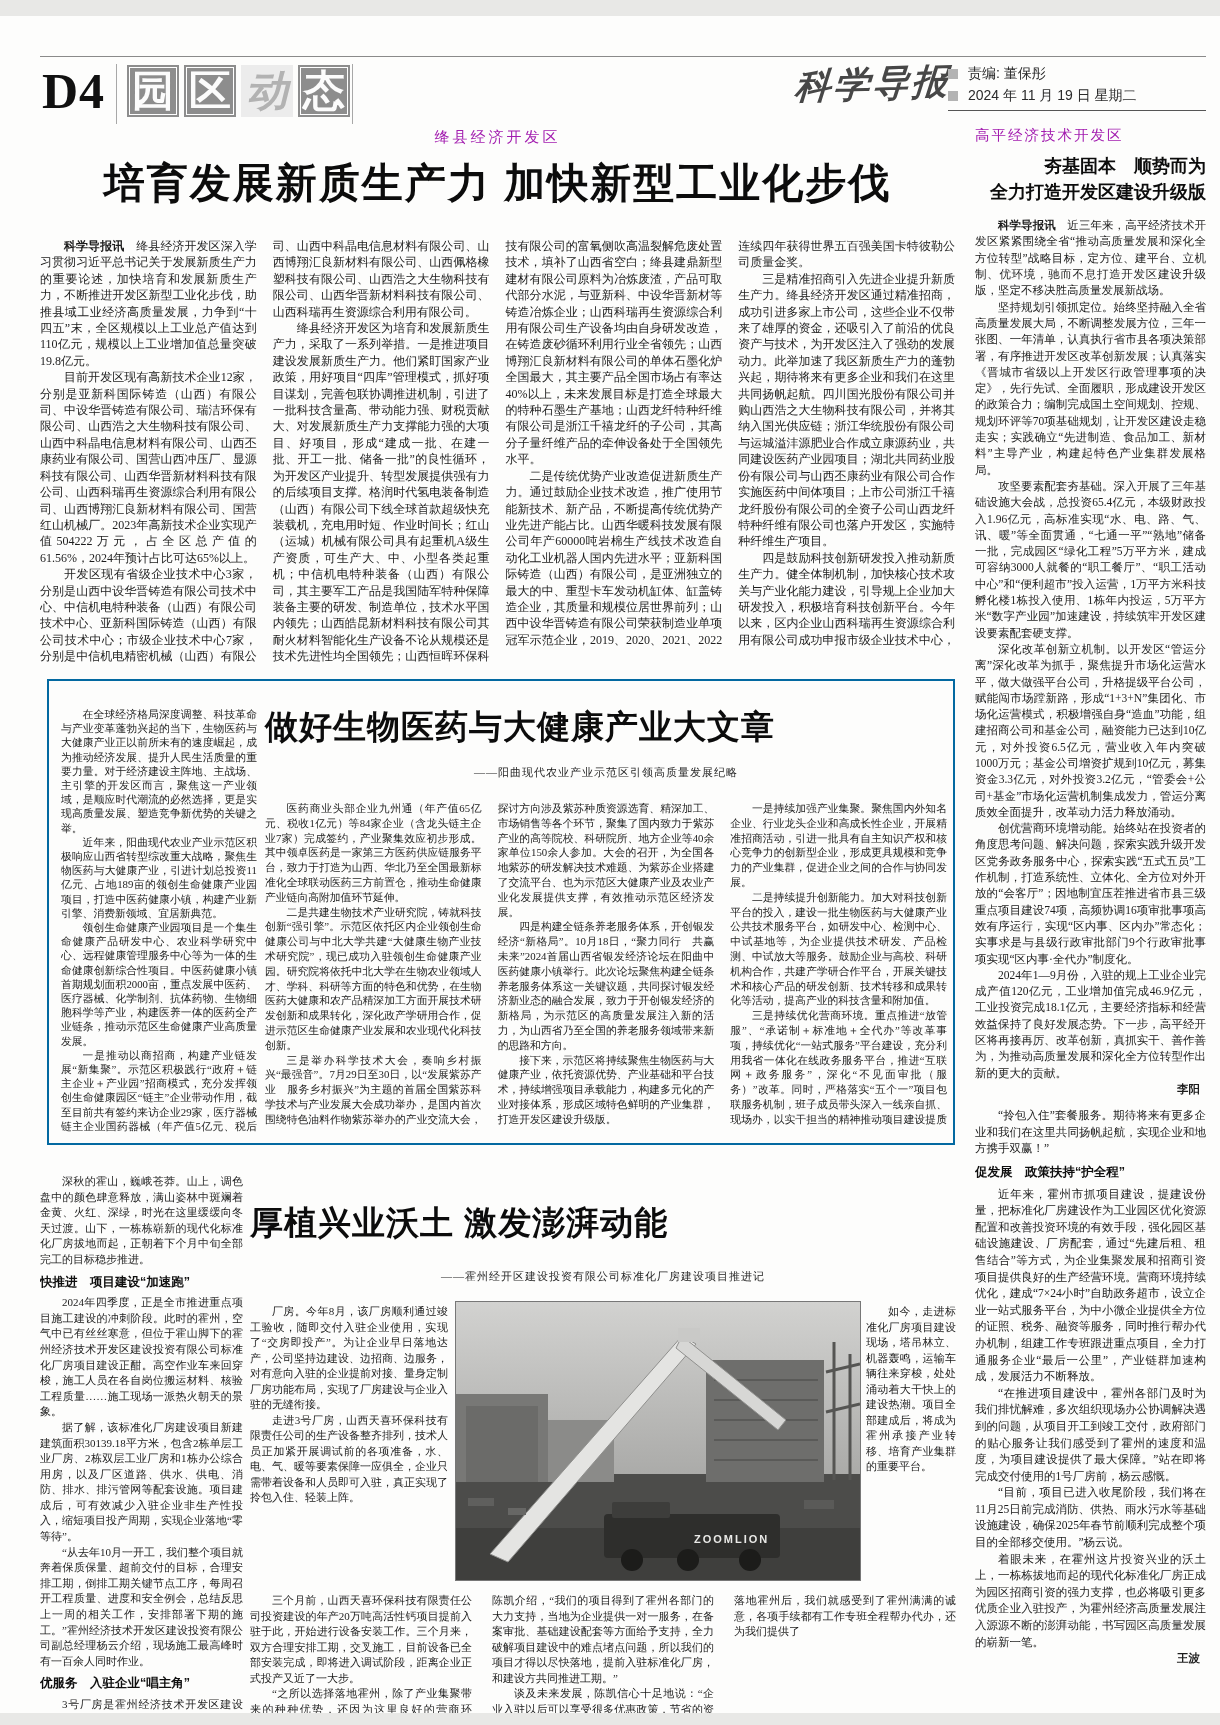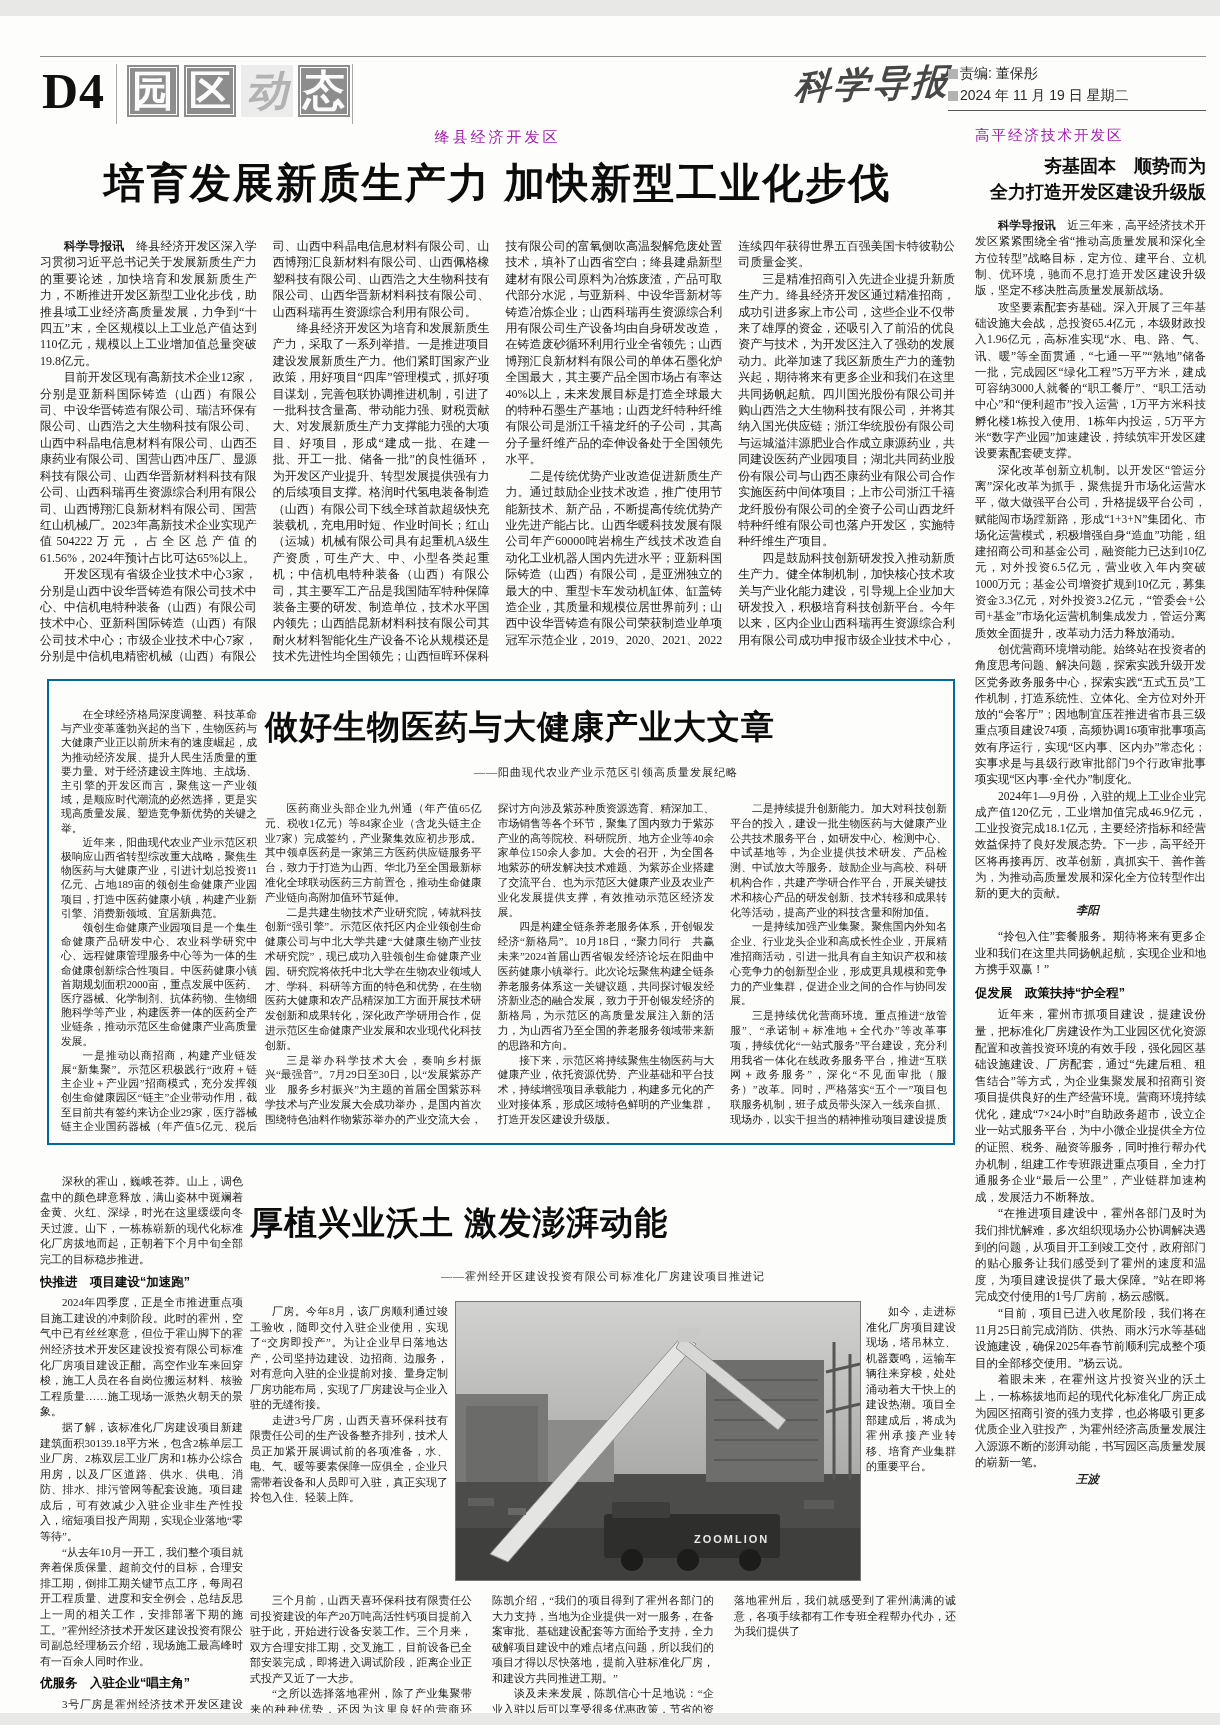--- a/index.html
+++ b/index.html
@@ -16,26 +16,26 @@
   .v1 { left:116px; top:48px; height:60px; }
   .v2 { left:352px; top:48px; height:60px; }
   .logo { position:absolute; left:127px; top:49px; display:flex; gap:5px; }
   .lb { width:52px; height:52px; background:#8d8d8d; color:#fcfcfc; font-family:"Liberation Sans",sans-serif;
         font-weight:bold; font-size:42px; line-height:52px; text-align:center; box-shadow:inset 0 0 0 2px #8d8d8d, inset 0 0 0 3px #fff; }
   .lb-script { background:#ececec; color:#b2b2b2; font-family:"DejaVu Serif",serif; font-style:italic; box-shadow:none; }
   .masthead { position:absolute; left:790px; top:44px; width:165px; text-align:center;
        font-family:"DejaVu Serif",serif; font-style:italic; font-weight:bold; font-size:36px;
        letter-spacing:3px; color:#474747; transform:rotate(-2deg) skewX(-6deg); }
   .pubinfo { position:absolute; left:948px; top:47px; width:258px; font-family:"Liberation Sans",sans-serif; font-size:14px; color:#2a2a2a; }
-  .publine { display:flex; align-items:center; gap:2px; height:22px; }
+  .publine { display:flex; align-items:center; gap:10px; height:22px; }
   .sq { width:10px; height:10px; background:#b3b3b3; flex:0 0 auto; }
   .pubrule { margin-top:3px; border-top:1.5px solid #555; }
   
   p { text-indent:2em; text-align:justify; }
-  .byline { text-align:center; font-weight:bold; text-indent:0; padding-right:6px;font-style:italic; }
+  .byline { text-align:right; font-weight:bold; text-indent:0; padding-right:6px; }
   .kicker { text-align:center; font-size:15px; letter-spacing:3px; color:#a21caf; font-family:"Liberation Sans",sans-serif; }
   .headline-xl { font-family:"Liberation Sans",sans-serif; font-weight:900; font-size:41px; letter-spacing:2px; text-align:center; color:#0c0c0c; white-space:nowrap; }
   .headline-md { font-family:"Liberation Sans",sans-serif; font-weight:900; font-size:33px; letter-spacing:1px; text-align:left; color:#0c0c0c; }
   .subtitle { text-align:center; font-size:11px; color:#1f1f1f; letter-spacing:1px; }
   .subhead { font-weight:bold; text-indent:0; text-align:left; margin:7px 0 5px; font-size:12.5px; color:#0f0f0f; font-family:"Liberation Sans",sans-serif; }
   
   .jx-kicker { position:absolute; left:40px; top:112px; width:915px; }
   .jx-head   { position:absolute; left:40px; top:140px; width:915px; }
   .jx-body   { position:absolute; left:40px; top:222px; width:915px; height:428px;
                column-count:4; column-gap:16px; column-fill:auto; overflow:hidden;
@@ -114,20 +114,21 @@
   <div class="rail">
     <section>
       <div class="kicker gp-kicker">高平经济技术开发区</div>
       <div class="gp-head">
         <div>夯基固本　顺势而为</div>
         <div>全力打造开发区建设升级版</div>
       </div>
       <div class="rail-flow">
         <p class="lede"><b>科学导报讯</b><span>　近三年来，高平经济技术开发区紧紧围绕全省“推动高质量发展和深化全方位转型”战略目标，定方位、建平台、立机制、优环境，驰而不息打造开发区建设升级版，坚定不移决胜高质量发展新战场。</span></p>
         <div>
+            <p>坚持规划引领抓定位。始终坚持融入全省高质量发展大局，不断调整发展方位，三年一张图、一年清单，认真执行省市县各项决策部署，有序推进开发区改革创新发展；认真落实《晋城市省级以上开发区行政管理事项的决定》，先行先试、全面履职，形成建设开发区的政策合力；编制完成国土空间规划、控规、规划环评等70项基础规划，让开发区建设走稳走实；实践确立“先进制造、食品加工、新材料”主导产业，构建起特色产业集群发展格局。</p>
             <p>攻坚要素配套夯基础。深入开展了三年基础设施大会战，总投资65.4亿元，本级财政投入1.96亿元，高标准实现“水、电、路、气、讯、暖”等全面贯通，“七通一平”“熟地”储备一批，完成园区“绿化工程”5万平方米，建成可容纳3000人就餐的“职工餐厅”、“职工活动中心”和“便利超市”投入运营，1万平方米科技孵化楼1栋投入使用、1栋年内投运，5万平方米“数字产业园”加速建设，持续筑牢开发区建设要素配套硬支撑。</p>
             <p>深化改革创新立机制。以开发区“管运分离”深化改革为抓手，聚焦提升市场化运营水平，做大做强平台公司，升格提级平台公司，赋能闯市场蹚新路，形成“1+3+N”集团化、市场化运营模式，积极增强自身“造血”功能，组建招商公司和基金公司，融资能力已达到10亿元，对外投资6.5亿元，营业收入年内突破1000万元；基金公司增资扩规到10亿元，募集资金3.3亿元，对外投资3.2亿元，“管委会+公司+基金”市场化运营机制集成发力，管运分离质效全面提升，改革动力活力释放涌动。</p>
             <p>创优营商环境增动能。始终站在投资者的角度思考问题、解决问题，探索实践升级开发区党务政务服务中心，探索实践“五式五员”工作机制，打造系统性、立体化、全方位对外开放的“会客厅”；因地制宜压茬推进省市县三级重点项目建设74项，高频协调16项审批事项高效有序运行，实现“区内事、区内办”常态化；实事求是与县级行政审批部门9个行政审批事项实现“区内事·全代办”制度化。</p>
             <p>2024年1—9月份，入驻的规上工业企业完成产值120亿元，工业增加值完成46.9亿元，工业投资完成18.1亿元，主要经济指标和经营效益保持了良好发展态势。下一步，高平经开区将再接再厉、改革创新，真抓实干、善作善为，为推动高质量发展和深化全方位转型作出新的更大的贡献。</p>
           </div>
         <p class="byline">李阳</p>
       </div>
     </section>
     <section class="rail-flow2">
       <p>“拎包入住”套餐服务。期待将来有更多企业和我们在这里共同扬帆起航，实现企业和地方携手双赢！”</p>
@@ -151,22 +152,22 @@
       </div>
     <h2 class="headline-md y-head">做好生物医药与大健康产业大文章</h2>
     <div class="subtitle y-sub">——阳曲现代农业产业示范区引领高质量发展纪略</div>
     <div class="y-body">
       <div>
           <p>医药商业头部企业九州通（年产值65亿元、税收1亿元）等84家企业（含龙头链主企业7家）完成签约，产业聚集效应初步形成。其中领卓医药是一家第三方医药供应链服务平台，致力于打造为山西、华北乃至全国最新标准化全球联动医药三方前置仓，推动生命健康产业链向高附加值环节延伸。</p>
           <p>二是共建生物技术产业研究院，铸就科技创新“强引擎”。示范区依托区内企业领创生命健康公司与中北大学共建“大健康生物产业技术研究院”，现已成功入驻领创生命健康产业园。研究院将依托中北大学在生物农业领域人才、学科、科研等方面的特色和优势，在生物医药大健康和农产品精深加工方面开展技术研发创新和成果转化，深化政产学研用合作，促进示范区生命健康产业发展和农业现代化科技创新。</p>
           <p>三是举办科学技术大会，奏响乡村振兴“最强音”。7月29日至30日，以“发展紫苏产业　服务乡村振兴”为主题的首届全国紫苏科学技术与产业发展大会成功举办，是国内首次围绕特色油料作物紫苏举办的产业交流大会，探讨方向涉及紫苏种质资源选育、精深加工、市场销售等各个环节，聚集了国内致力于紫苏产业的高等院校、科研院所、地方企业等40余家单位150余人参加。大会的召开，为全国各地紫苏的研发解决技术难题、为紫苏企业搭建了交流平台、也为示范区大健康产业及农业产业化发展提供支撑，有效推动示范区经济发展。</p>
           <p>四是构建全链条养老服务体系，开创银发经济“新格局”。10月18日，“聚力同行　共赢未来”2024首届山西省银发经济论坛在阳曲中医药健康小镇举行。此次论坛聚焦构建全链条养老服务体系这一关键议题，共同探讨银发经济新业态的融合发展，致力于开创银发经济的新格局，为示范区的高质量发展注入新的活力，为山西省乃至全国的养老服务领域带来新的思路和方向。</p>
           <p>接下来，示范区将持续聚焦生物医药与大健康产业，依托资源优势、产业基础和平台技术，持续增强项目承载能力，构建多元化的产业对接体系，形成区域特色鲜明的产业集群，打造开发区建设升级版。</p>
+          <p>一是持续加强产业集聚。聚焦国内外知名企业、行业龙头企业和高成长性企业，开展精准招商活动，引进一批具有自主知识产权和核心竞争力的创新型企业，形成更具规模和竞争力的产业集群，促进企业之间的合作与协同发展。</p>
           <p>二是持续提升创新能力。加大对科技创新平台的投入，建设一批生物医药与大健康产业公共技术服务平台，如研发中心、检测中心、中试基地等，为企业提供技术研发、产品检测、中试放大等服务。鼓励企业与高校、科研机构合作，共建产学研合作平台，开展关键技术和核心产品的研发创新、技术转移和成果转化等活动，提高产业的科技含量和附加值。</p>
-          <p>一是持续加强产业集聚。聚焦国内外知名企业、行业龙头企业和高成长性企业，开展精准招商活动，引进一批具有自主知识产权和核心竞争力的创新型企业，形成更具规模和竞争力的产业集群，促进企业之间的合作与协同发展。</p>
           <p>三是持续优化营商环境。重点推进“放管服”、“承诺制＋标准地＋全代办”等改革事项，持续优化“一站式服务”平台建设，充分利用我省一体化在线政务服务平台，推进“互联网＋政务服务”，深化“不见面审批（服务）”改革。同时，严格落实“五个一”项目包联服务机制，班子成员带头深入一线亲自抓、现场办，以实干担当的精神推动项目建设提质增效，确保领卓医药、领创生命健康产业园二期等重点项目的建设顺利推进，引领示范区高质量发展。</p>
         </div>
 
     </div>
   </section>
 
   <section>
     <div class="hz-left">
       <p class="lede">深秋的霍山，巍峨苍莽。山上，调色盘中的颜色肆意释放，满山姿林中斑斓着金黄、火红、深绿，时光在这里缓缓向冬天过渡。山下，一栋栋崭新的现代化标准化厂房拔地而起，正朝着下个月中旬全部完工的目标稳步推进。</p>
       <p class="subhead">快推进　项目建设“加速跑”</p>

